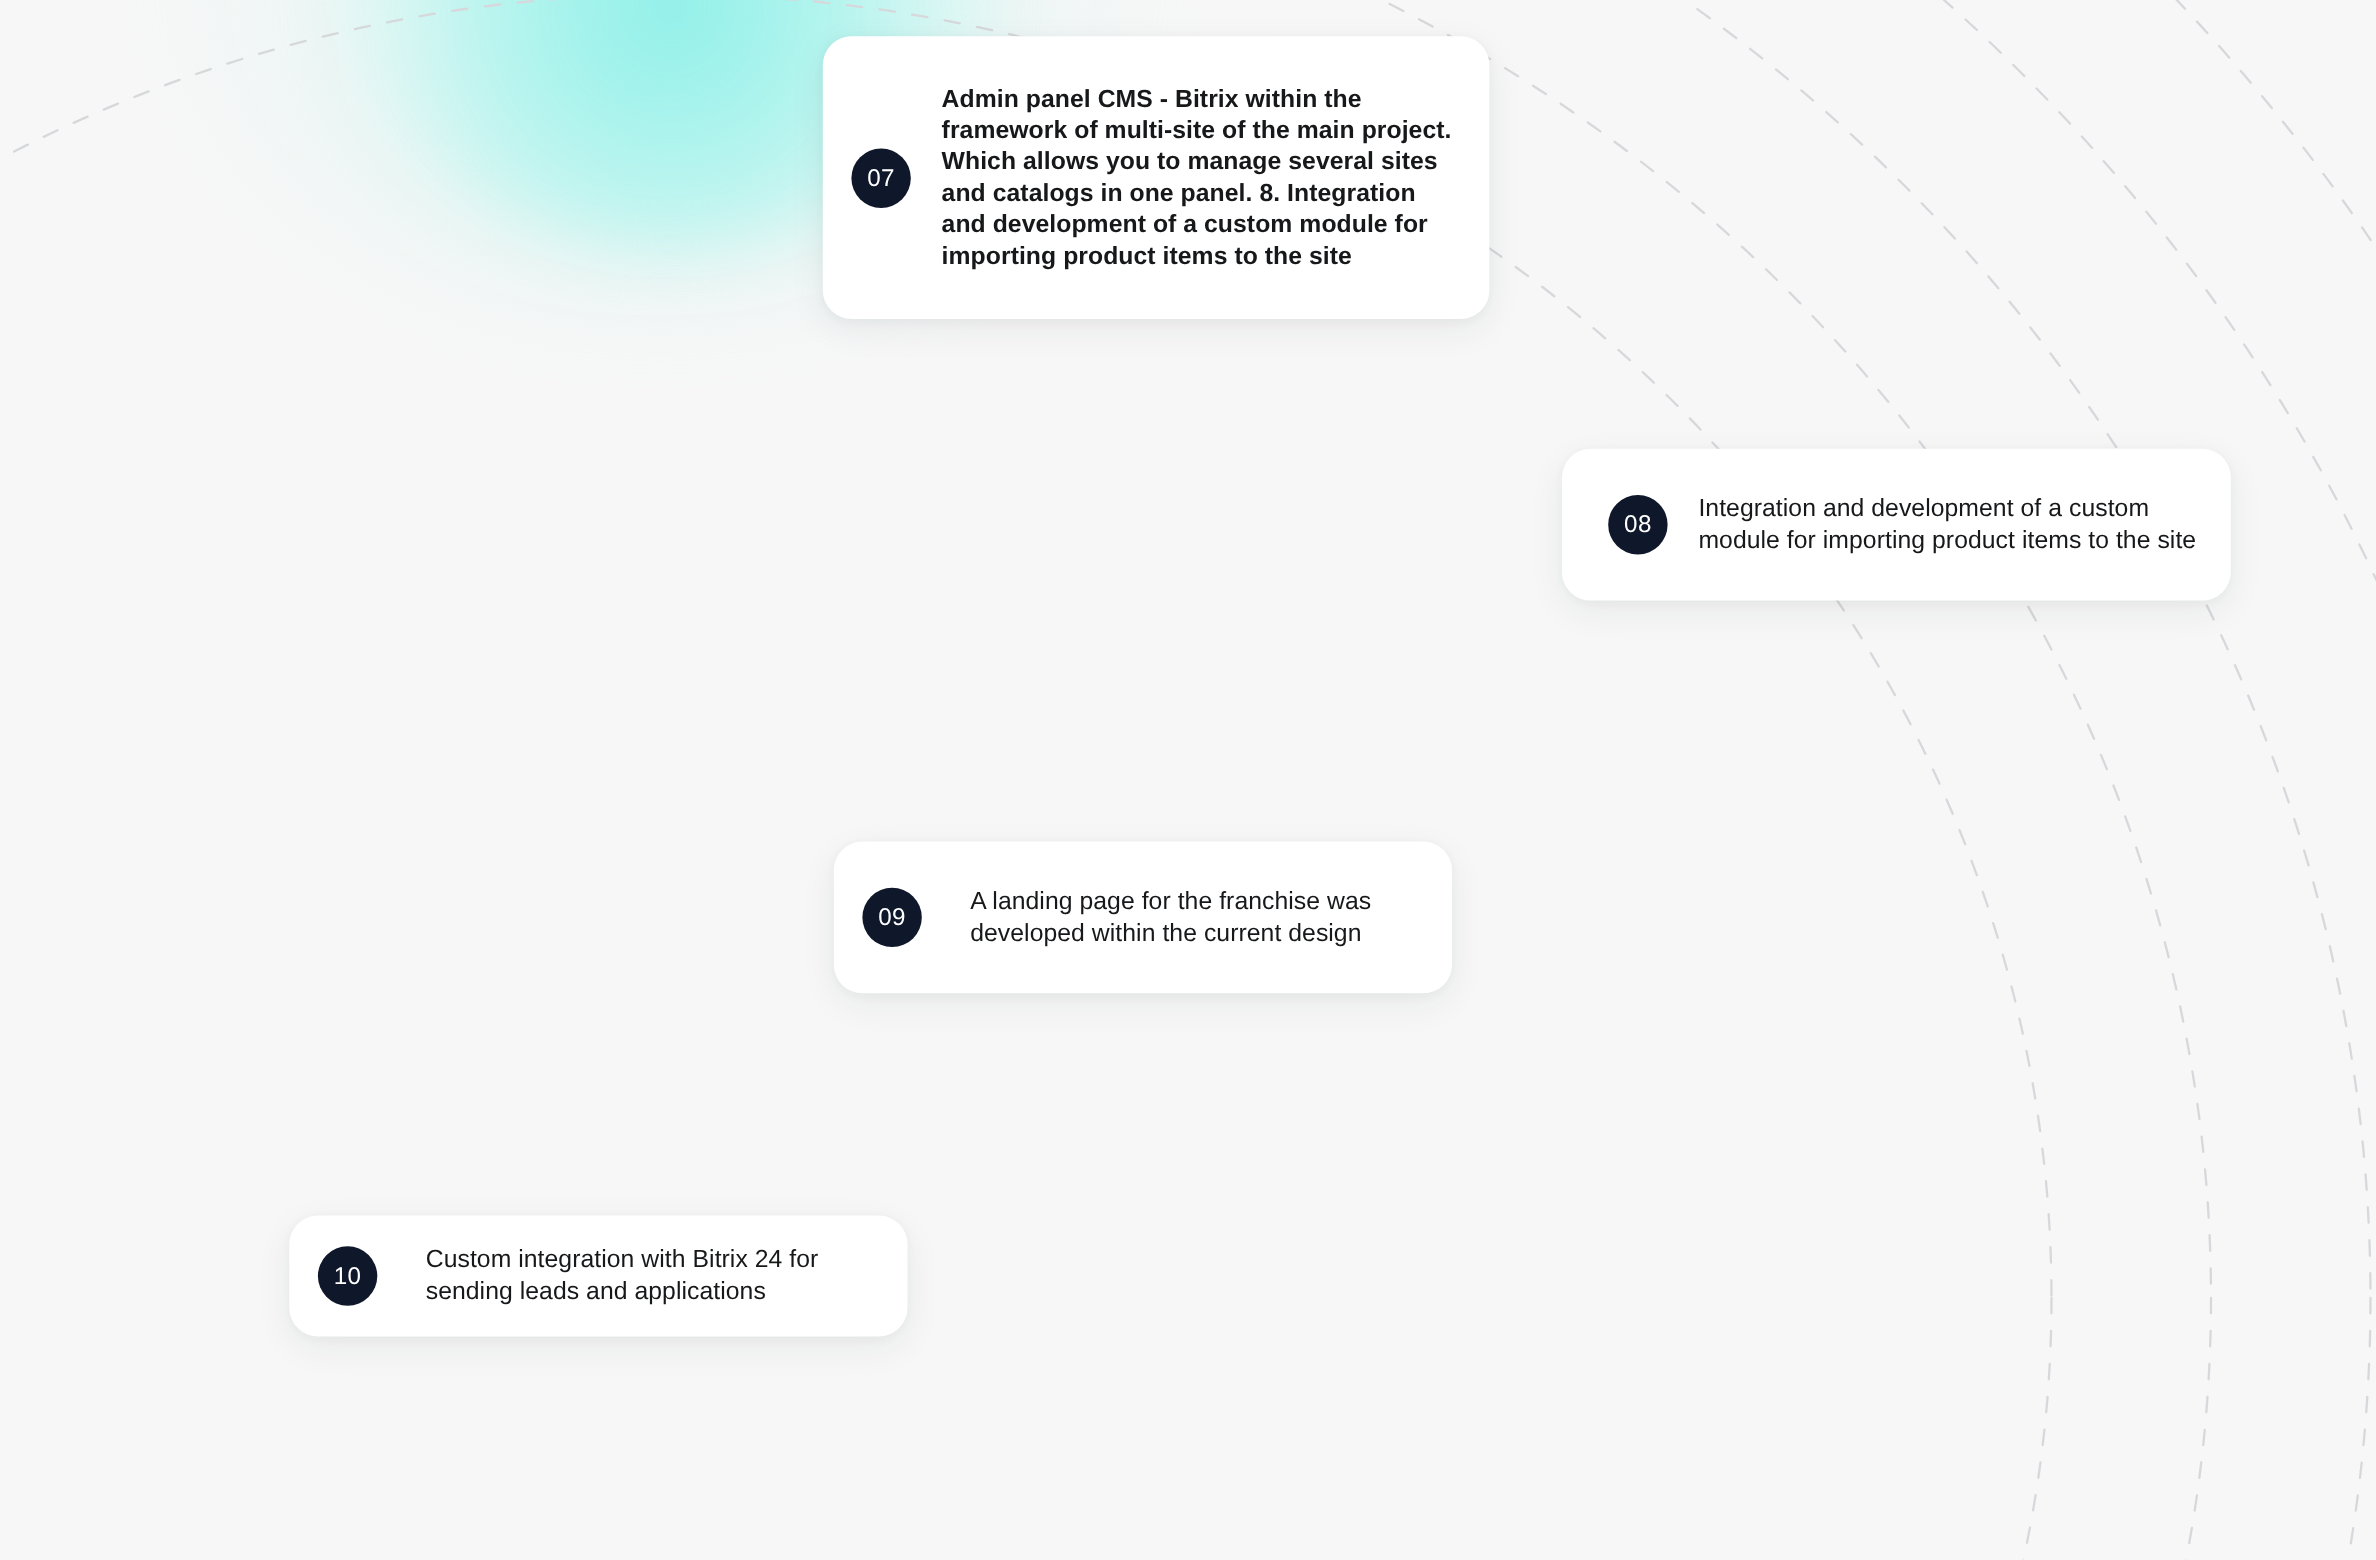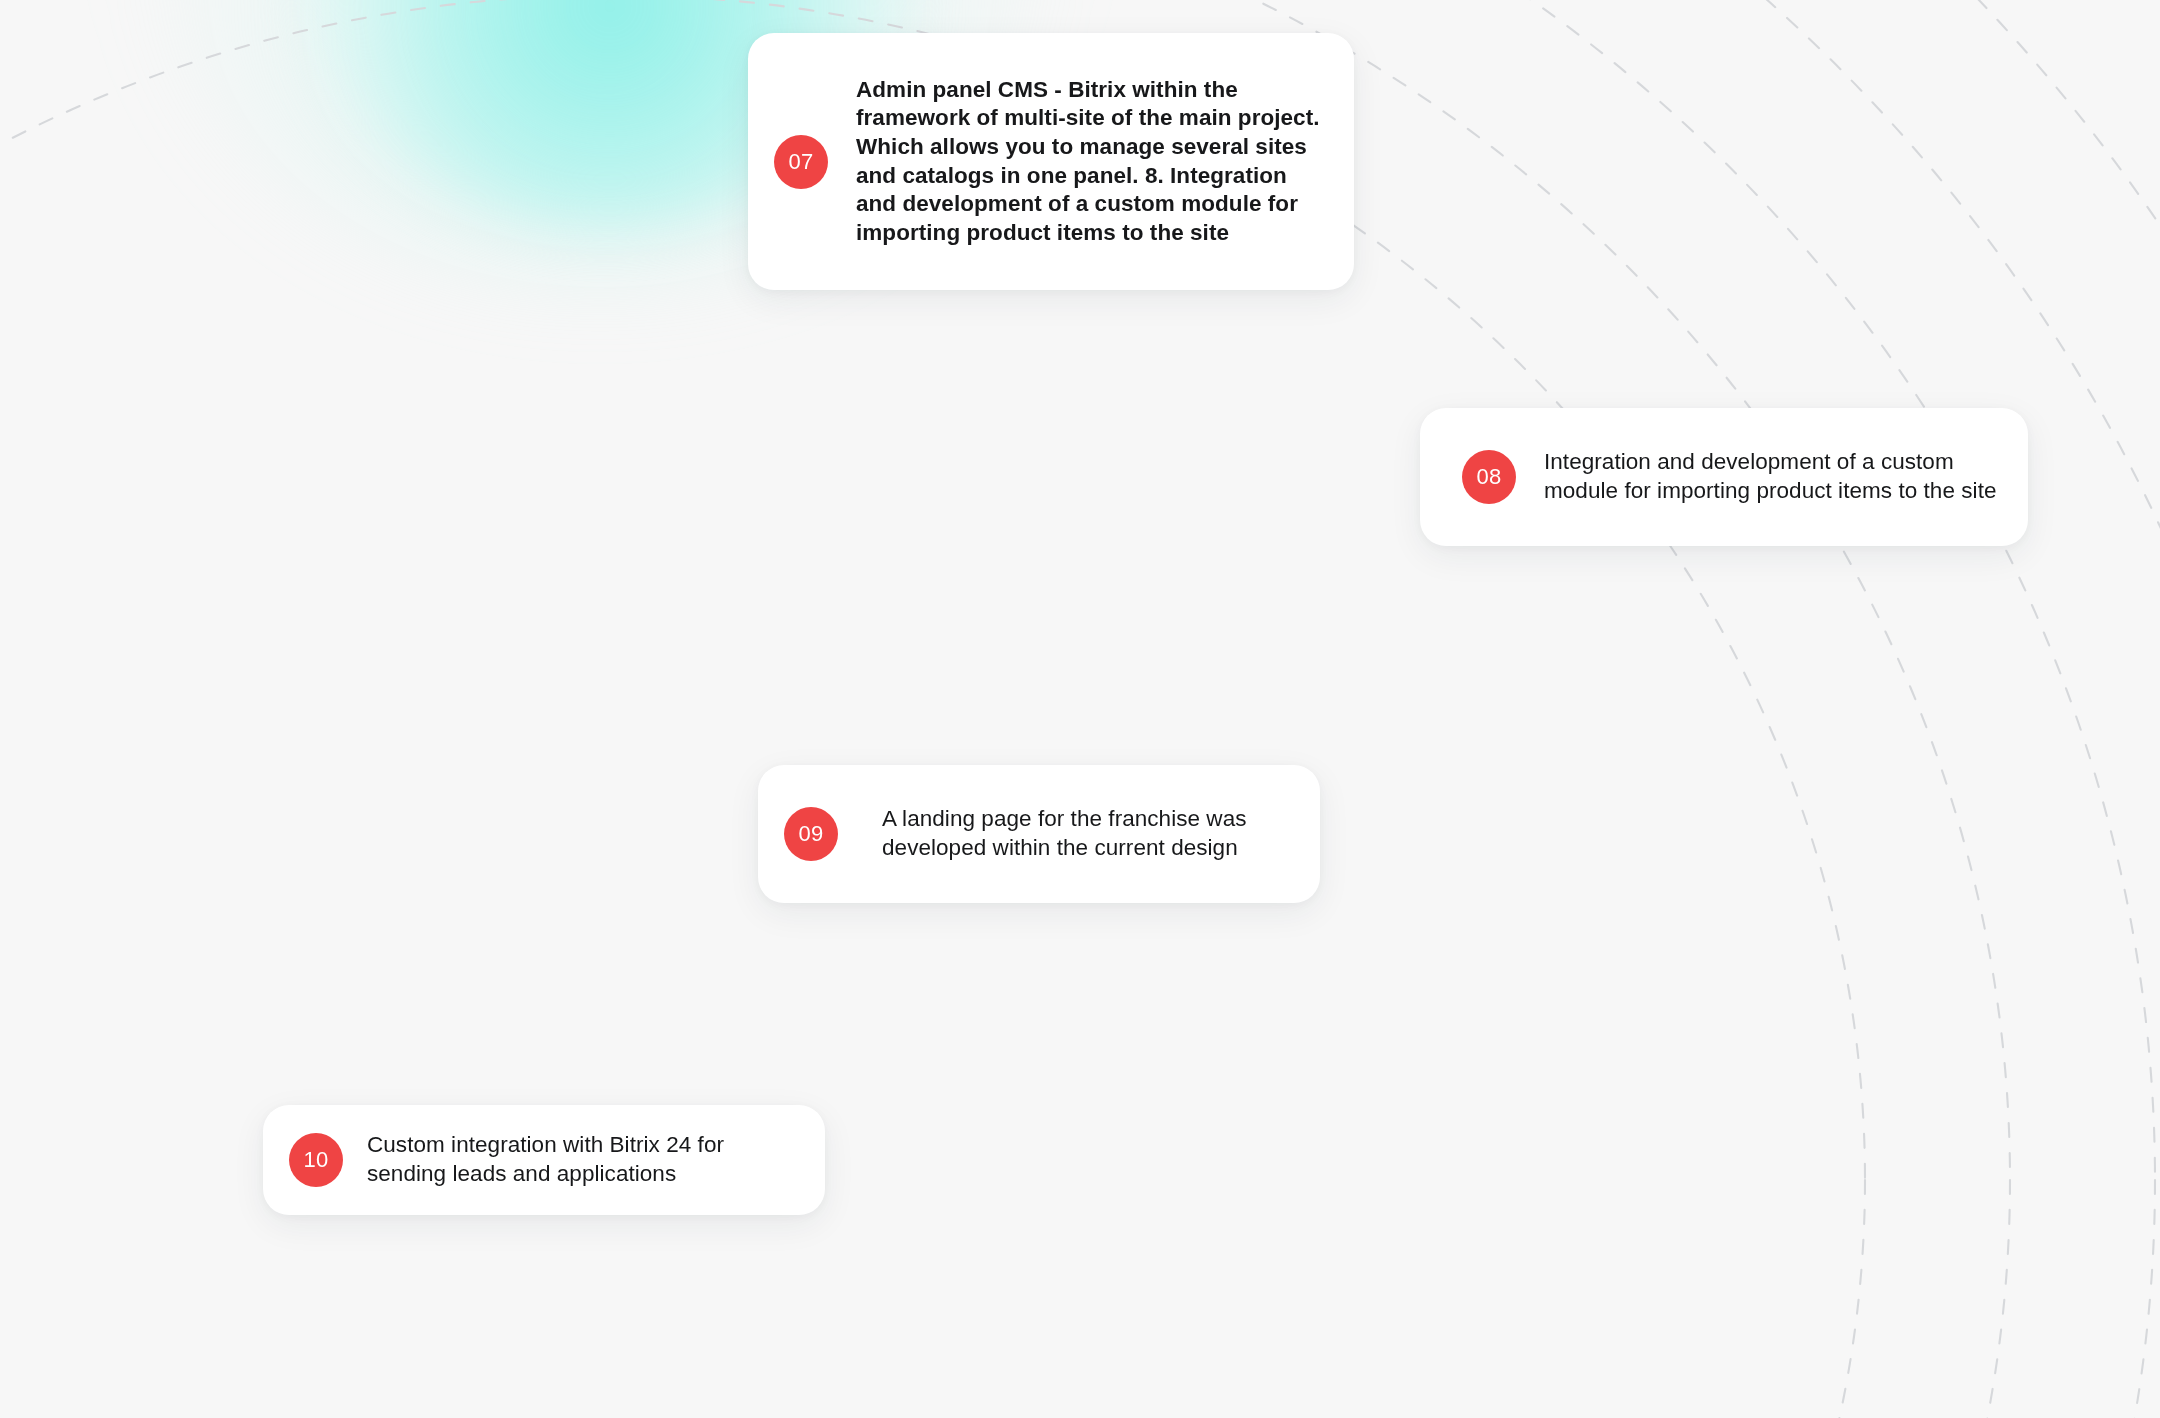--- a/index.html
+++ b/index.html
@@ -73,21 +73,21 @@
                 0 2px 10px rgba(24, 40, 56, 0.04);
     display: flex;
     align-items: center;
     box-sizing: border-box;
   }
   .card-badge {
     flex: 0 0 auto;
     width: 54px;
     height: 54px;
     border-radius: 50%;
-    background: #ef4444;
+    background: #0f172a;
     color: #ffffff;
     font-size: 22px;
     line-height: 1;
     font-weight: 400;
     letter-spacing: 0.3px;
     display: flex;
     align-items: center;
     justify-content: center;
     user-select: none;
   }
@@ -120,21 +120,21 @@
     width: 562px; height: 138px;
     padding: 0 30px 0 26px;
   }
   #card-09 .card-text { margin-left: 44px; }
 
   #card-10 {
     left: 263px; top: 1105px;
     width: 562px; height: 110px;
     padding: 0 34px 0 26px;
   }
-  #card-10 .card-text { margin-left: 24px; }
+  #card-10 .card-text { margin-left: 44px; }
 </style>
 </head>
 <body>
 
 <div id="stage">
 
   <div class="bg-glow-2"></div>
   <div class="bg-glow"></div>
 
   <svg class="bg-arcs" viewBox="0 0 2160 1418" preserveAspectRatio="none" xmlns="http://www.w3.org/2000/svg">

